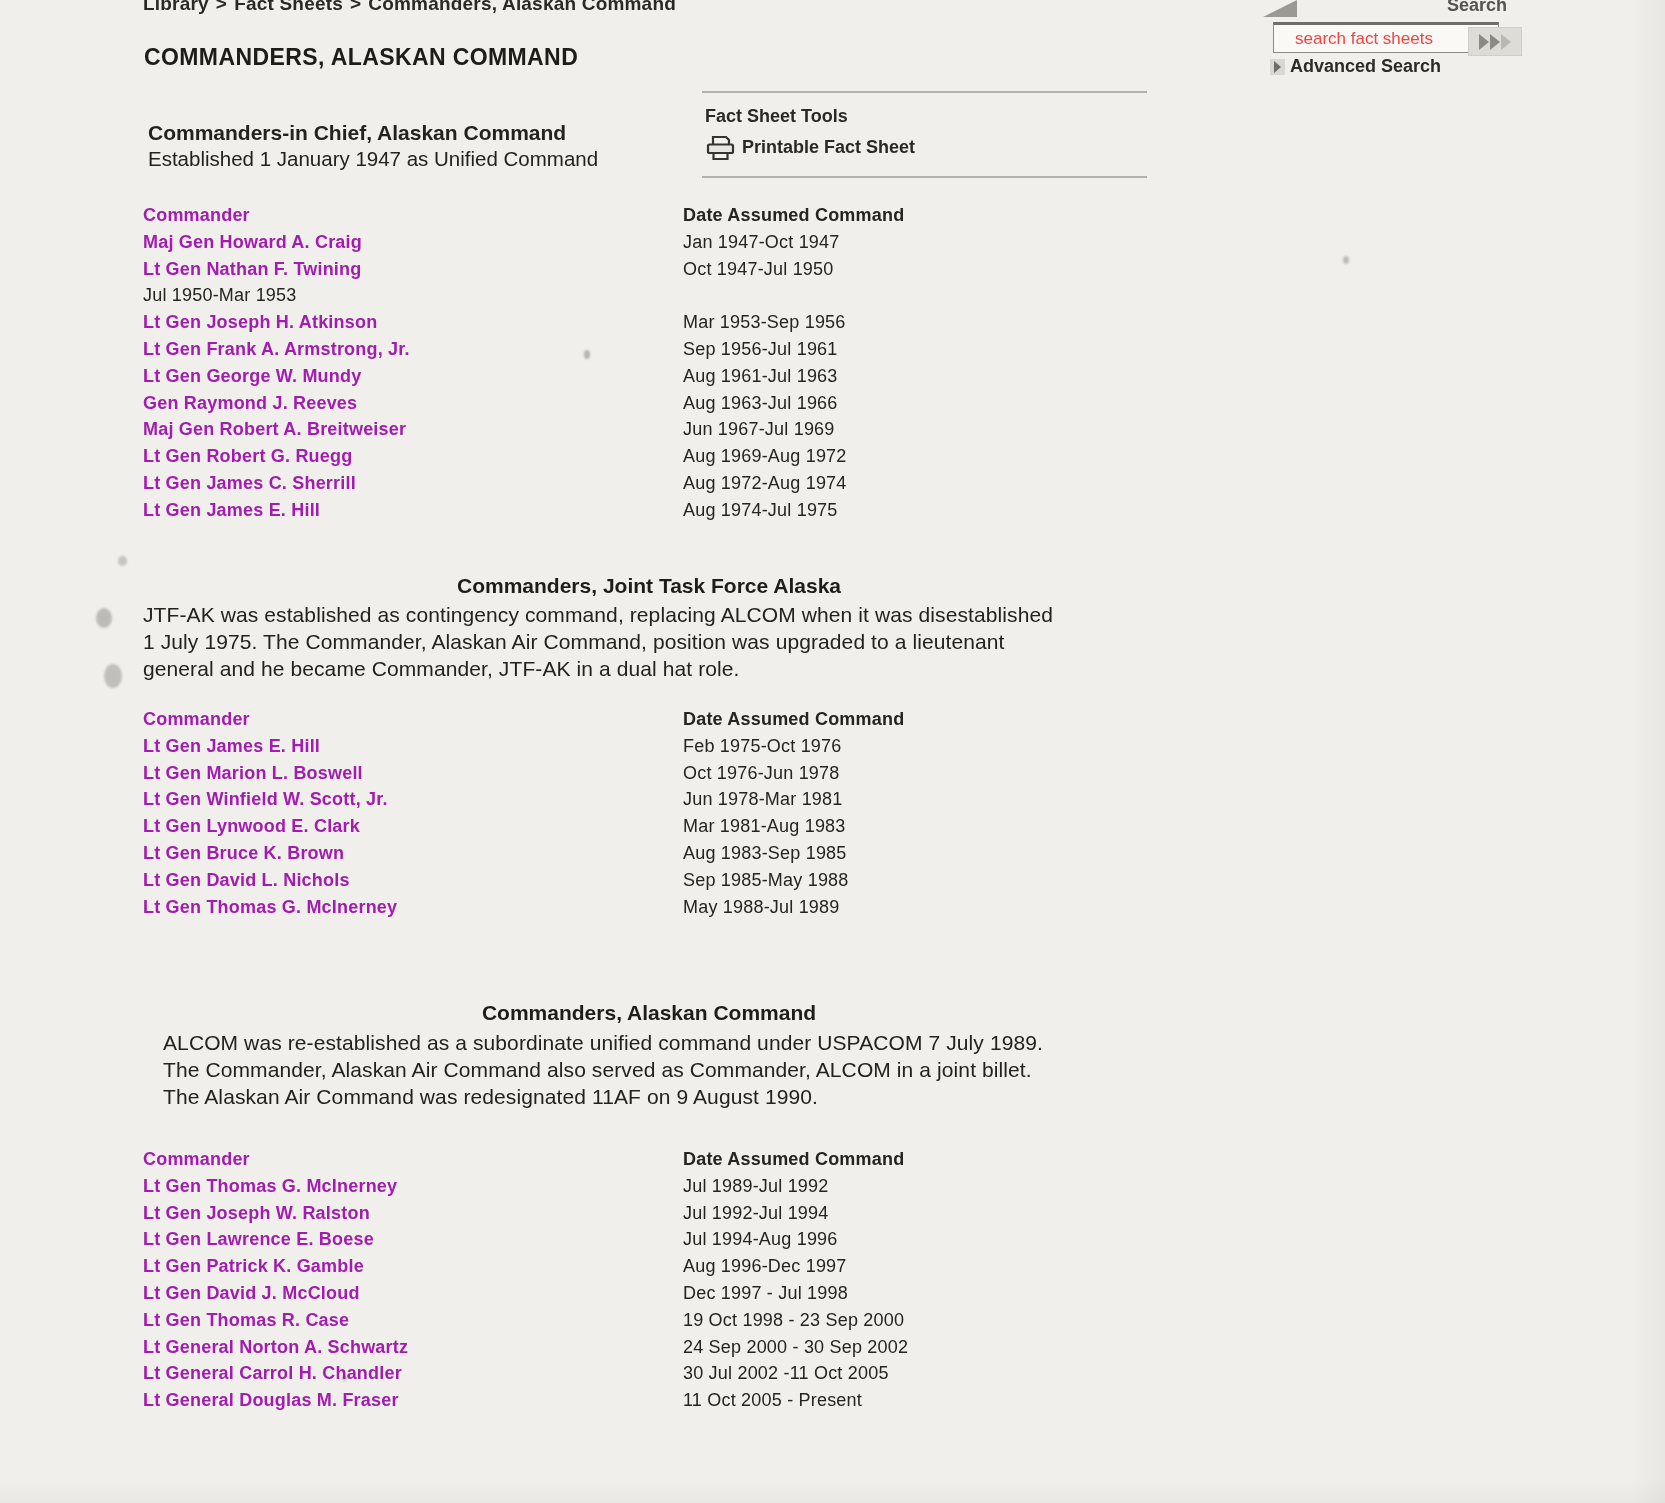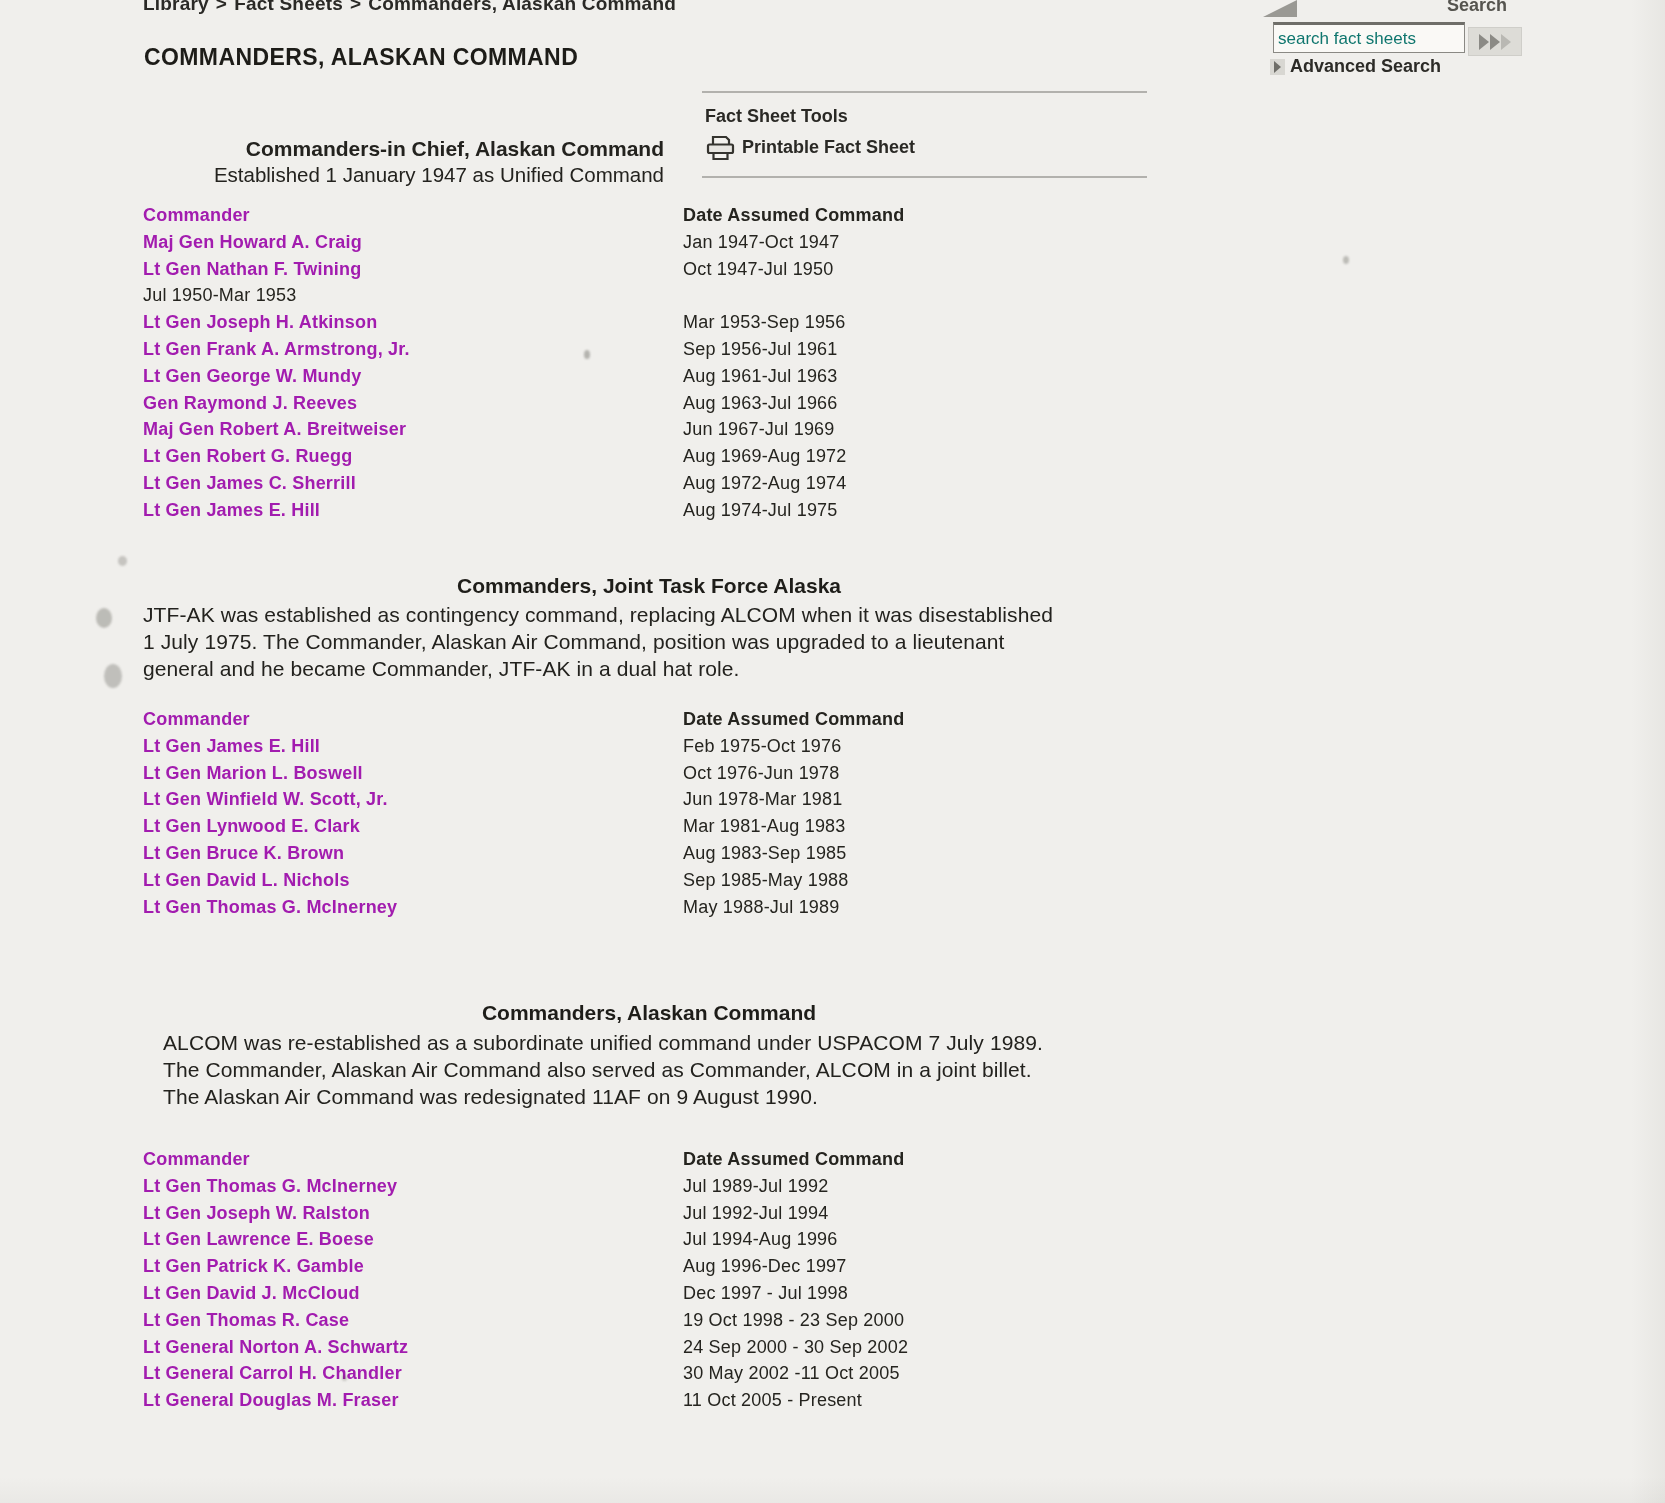--- a/index.html
+++ b/index.html
@@ -19,35 +19,35 @@
 
   .breadcrumb{position:absolute;left:143px;top:-7px;font-size:19px;font-weight:700;
     letter-spacing:.2px;color:#2a2926;white-space:nowrap;}
   .breadcrumb .sep{padding:0 7px;font-weight:700;}
 
   .search-label{position:absolute;left:1447px;top:-5px;font-size:18px;font-weight:700;color:#55544f;}
   .corner-tri{position:absolute;left:1263px;top:0;width:0;height:0;
     border-left:34px solid transparent;border-bottom:17px solid #9a9994;}
   .search-input{position:absolute;left:1273px;top:22px;width:182px;height:27px;
     background:#faf9f6;border:1px solid #8a8984;border-top:3px solid #6f6e69;
-    font-family:"Liberation Sans",sans-serif;font-size:17px;color:#0f766e;padding:0 4px;}
+    font-family:"Liberation Sans",sans-serif;font-size:17px;color:#ef4444;padding:0 21px;}
   .go-btn{position:absolute;left:1468px;top:27px;width:52px;height:27px;background:#dddcd7;
     display:flex;align-items:center;justify-content:center;gap:1px;border:1px solid #cfcec9;}
   .go-btn .tri{width:0;height:0;border-top:8px solid transparent;border-bottom:8px solid transparent;}
   .go-btn .tri.dark{border-left:10px solid #8b8a85;}
   .go-btn .tri.light{border-left:10px solid #b9b8b3;}
   .advanced{position:absolute;left:1270px;top:56px;display:flex;align-items:center;gap:5px;}
   .advanced .bullet{width:15px;height:16px;background:#d8d7d2;display:flex;align-items:center;justify-content:center;}
   .advanced .bullet .tri{width:0;height:0;border-top:6px solid transparent;border-bottom:6px solid transparent;border-left:7px solid #6e6d68;}
   .advanced .txt{font-size:18px;font-weight:700;color:#2c2b27;}
 
   .page-title{position:absolute;left:144px;top:44px;font-size:23px;font-weight:700;
     letter-spacing:.4px;color:#1d1c18;}
 
-  .s1-head{position:absolute;left:148px;top:136px;width:516px;text-align:right;line-height:26px;}
+  .s1-head{position:absolute;left:148px;top:120px;width:516px;text-align:left;line-height:26px;}
   .s1-head .h{font-size:21px;font-weight:700;}
   .s1-head .sub{font-size:20.5px;font-weight:400;}
 
   .tools{position:absolute;left:702px;top:91px;width:442px;
     border-top:2px solid #b2b1ad;border-bottom:2px solid #b2b1ad;padding:13px 0 15px 3px;}
   .tools .heading{font-size:18px;font-weight:700;color:#2a2925;}
   .tools .print-row{margin-top:7px;display:flex;align-items:center;gap:6px;}
   .tools .print-label{font-size:18px;font-weight:700;color:#2a2925;}
 
   .sec-head{position:absolute;left:143px;width:1012px;text-align:center;
@@ -233,21 +233,21 @@
       <div class="trow">
         <div class="tname">Lt Gen Thomas R. Case</div>
         <div class="tdate">19 Oct 1998 - 23 Sep 2000</div>
       </div>
       <div class="trow">
         <div class="tname">Lt General Norton A. Schwartz</div>
         <div class="tdate">24 Sep 2000 - 30 Sep 2002</div>
       </div>
       <div class="trow">
         <div class="tname">Lt General Carrol H. Chandler</div>
-        <div class="tdate">30 May 2002 -11 Oct 2005</div>
+        <div class="tdate">30 Jul 2002 -11 Oct 2005</div>
       </div>
       <div class="trow">
         <div class="tname">Lt General Douglas M. Fraser</div>
         <div class="tdate">11 Oct 2005 - Present</div>
       </div>
     </div>
 </div>
 
 <div class="speck" style="left:96px;top:608px;width:16px;height:20px;background:rgba(70,68,60,0.30);"></div>
 <div class="speck" style="left:104px;top:664px;width:18px;height:24px;background:rgba(70,68,60,0.28);"></div>

